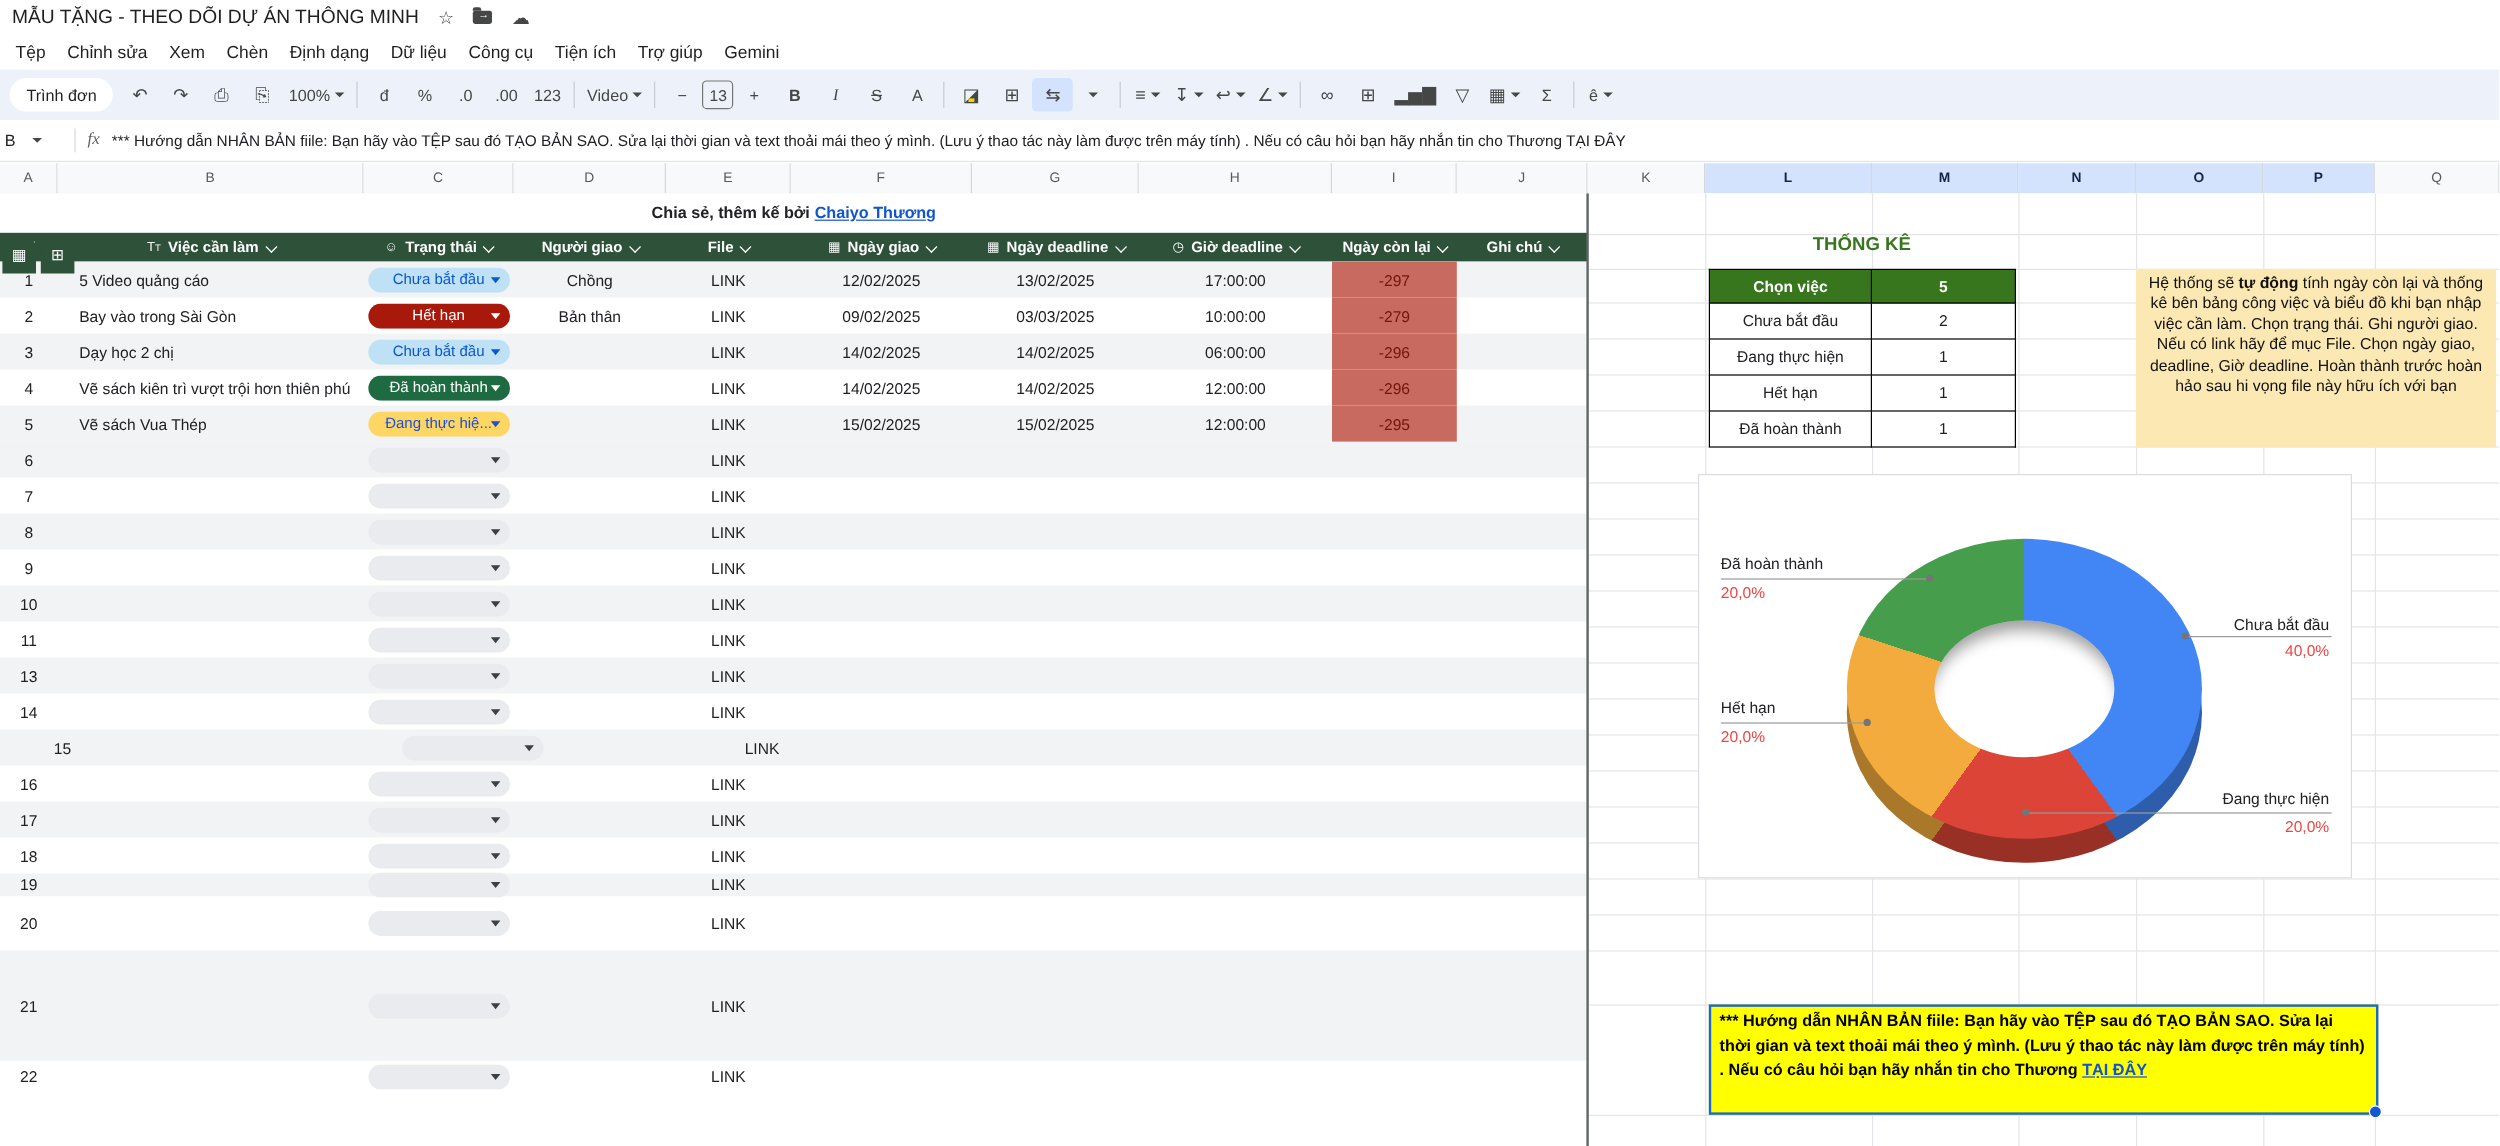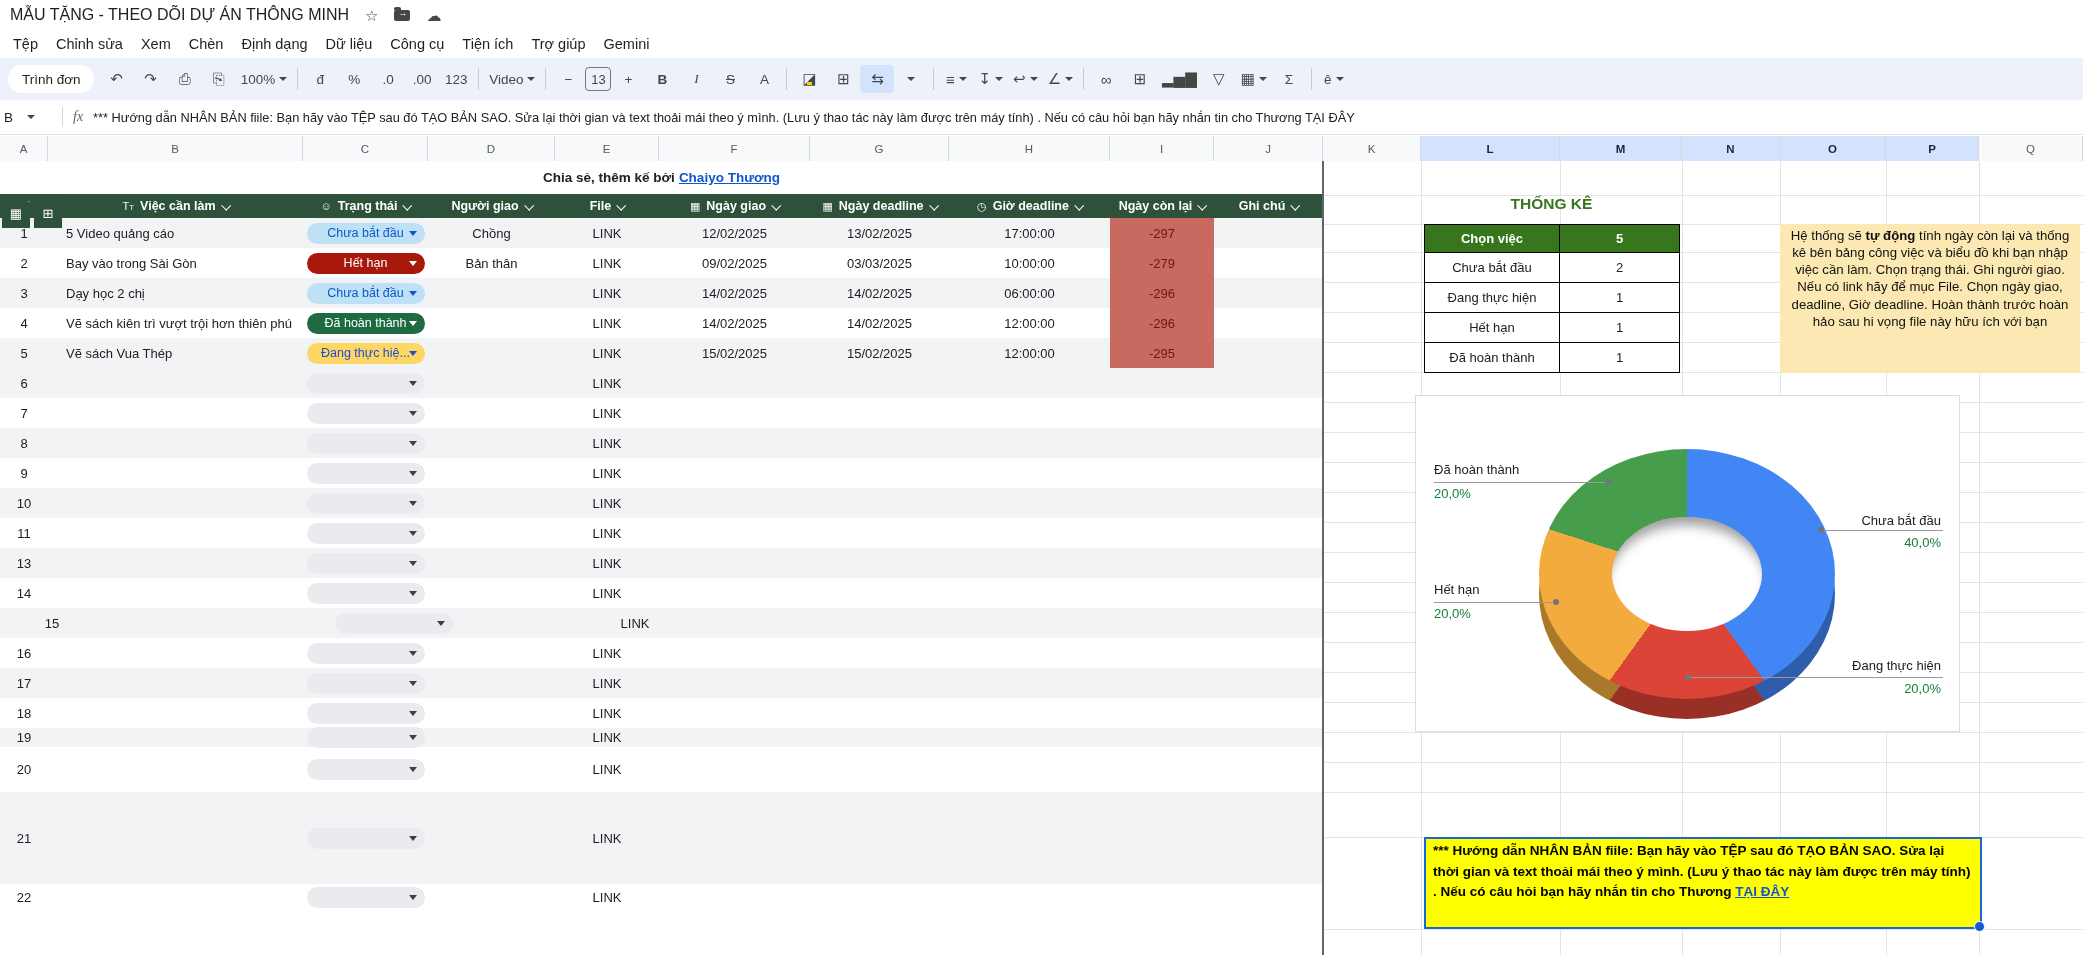--- a/index.html
+++ b/index.html
@@ -88,21 +88,21 @@
   .copy-note{position:absolute;left:1424px;top:676px;width:558px;height:92px;background:#ffff00;border:2px solid #1967d2;z-index:2;box-sizing:border-box;padding:2px 7px;font-size:13.5px;font-weight:bold;line-height:1.53;color:#000;text-align:left;}
   .fill-handle{position:absolute;right:-5px;bottom:-5px;width:9px;height:9px;border-radius:50%;background:#1558d6;border:1px solid #fff;}
 
   
   .chart-card{position:absolute;left:1415px;top:234px;width:545px;height:337px;background:#fff;border:1px solid #dadce0;z-index:2;box-sizing:border-box;}
   .donut-depth,.donut-top{position:absolute;width:296px;height:250px;border-radius:50%;}
   .donut-depth{left:123px;top:73px;filter:brightness(.7);}
   .donut-top{left:123px;top:53px;}
   .donut-hole{position:absolute;left:196px;top:121px;width:150px;height:114px;border-radius:50%;background:#fff;box-shadow:inset 0 14px 12px -6px rgba(0,0,0,.38);}
   .c-label{position:absolute;font-size:13px;color:#202124;white-space:nowrap;z-index:3;}
-  .c-value{position:absolute;font-size:13px;color:#15803d;white-space:nowrap;z-index:3;}
+  .c-value{position:absolute;font-size:13px;color:#ef4444;white-space:nowrap;z-index:3;}
   .c-line{position:absolute;height:1px;background:#9a9a9a;z-index:3;}
   .c-dot{position:absolute;width:6px;height:6px;border-radius:50%;background:#757575;z-index:3;}
 </style>
 </head>
 <body>
 
 <div id="app">
 
   <div class="titlebar">
     <span class="doc-title">MẪU TẶNG - THEO DÕI DỰ ÁN THÔNG MINH</span>

